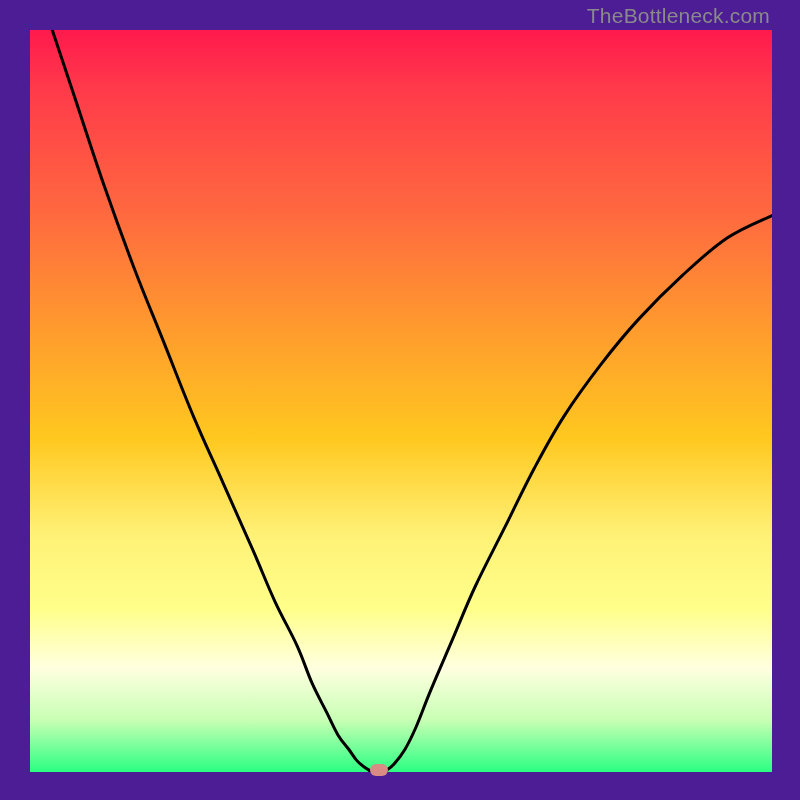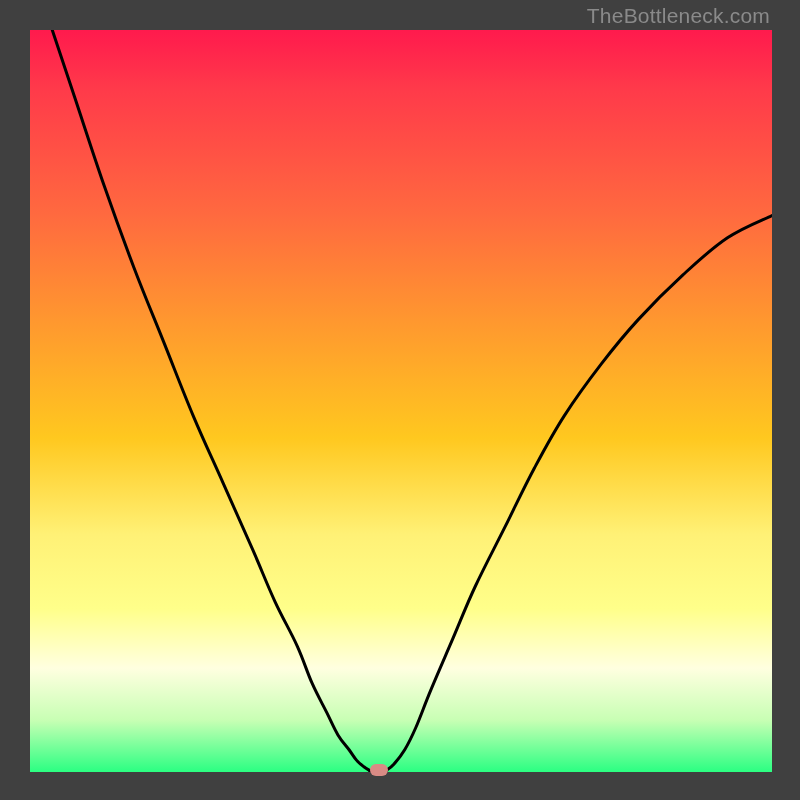--- a/index.html
+++ b/index.html
@@ -3,21 +3,21 @@
 <meta charset="utf-8">
 <style>
   * { margin: 0; padding: 0; box-sizing: border-box; }
   html, body { width: 800px; height: 800px; overflow: hidden; }
   body { background: #000; font-family: Arial, Helvetica, sans-serif; }
 
   .frame {
     position: absolute;
     top: 0; left: 0;
     width: 800px; height: 800px;
-    background: #404040;
+    background: #4c1d95;
   }
   .plot {
     position: absolute;
     top: 30px;
     left: 30px;
     width: 742px;
     height: 742px;
     background: linear-gradient(to bottom,
       #ff1a4d 0%,
       #ff3a4a 8%,

